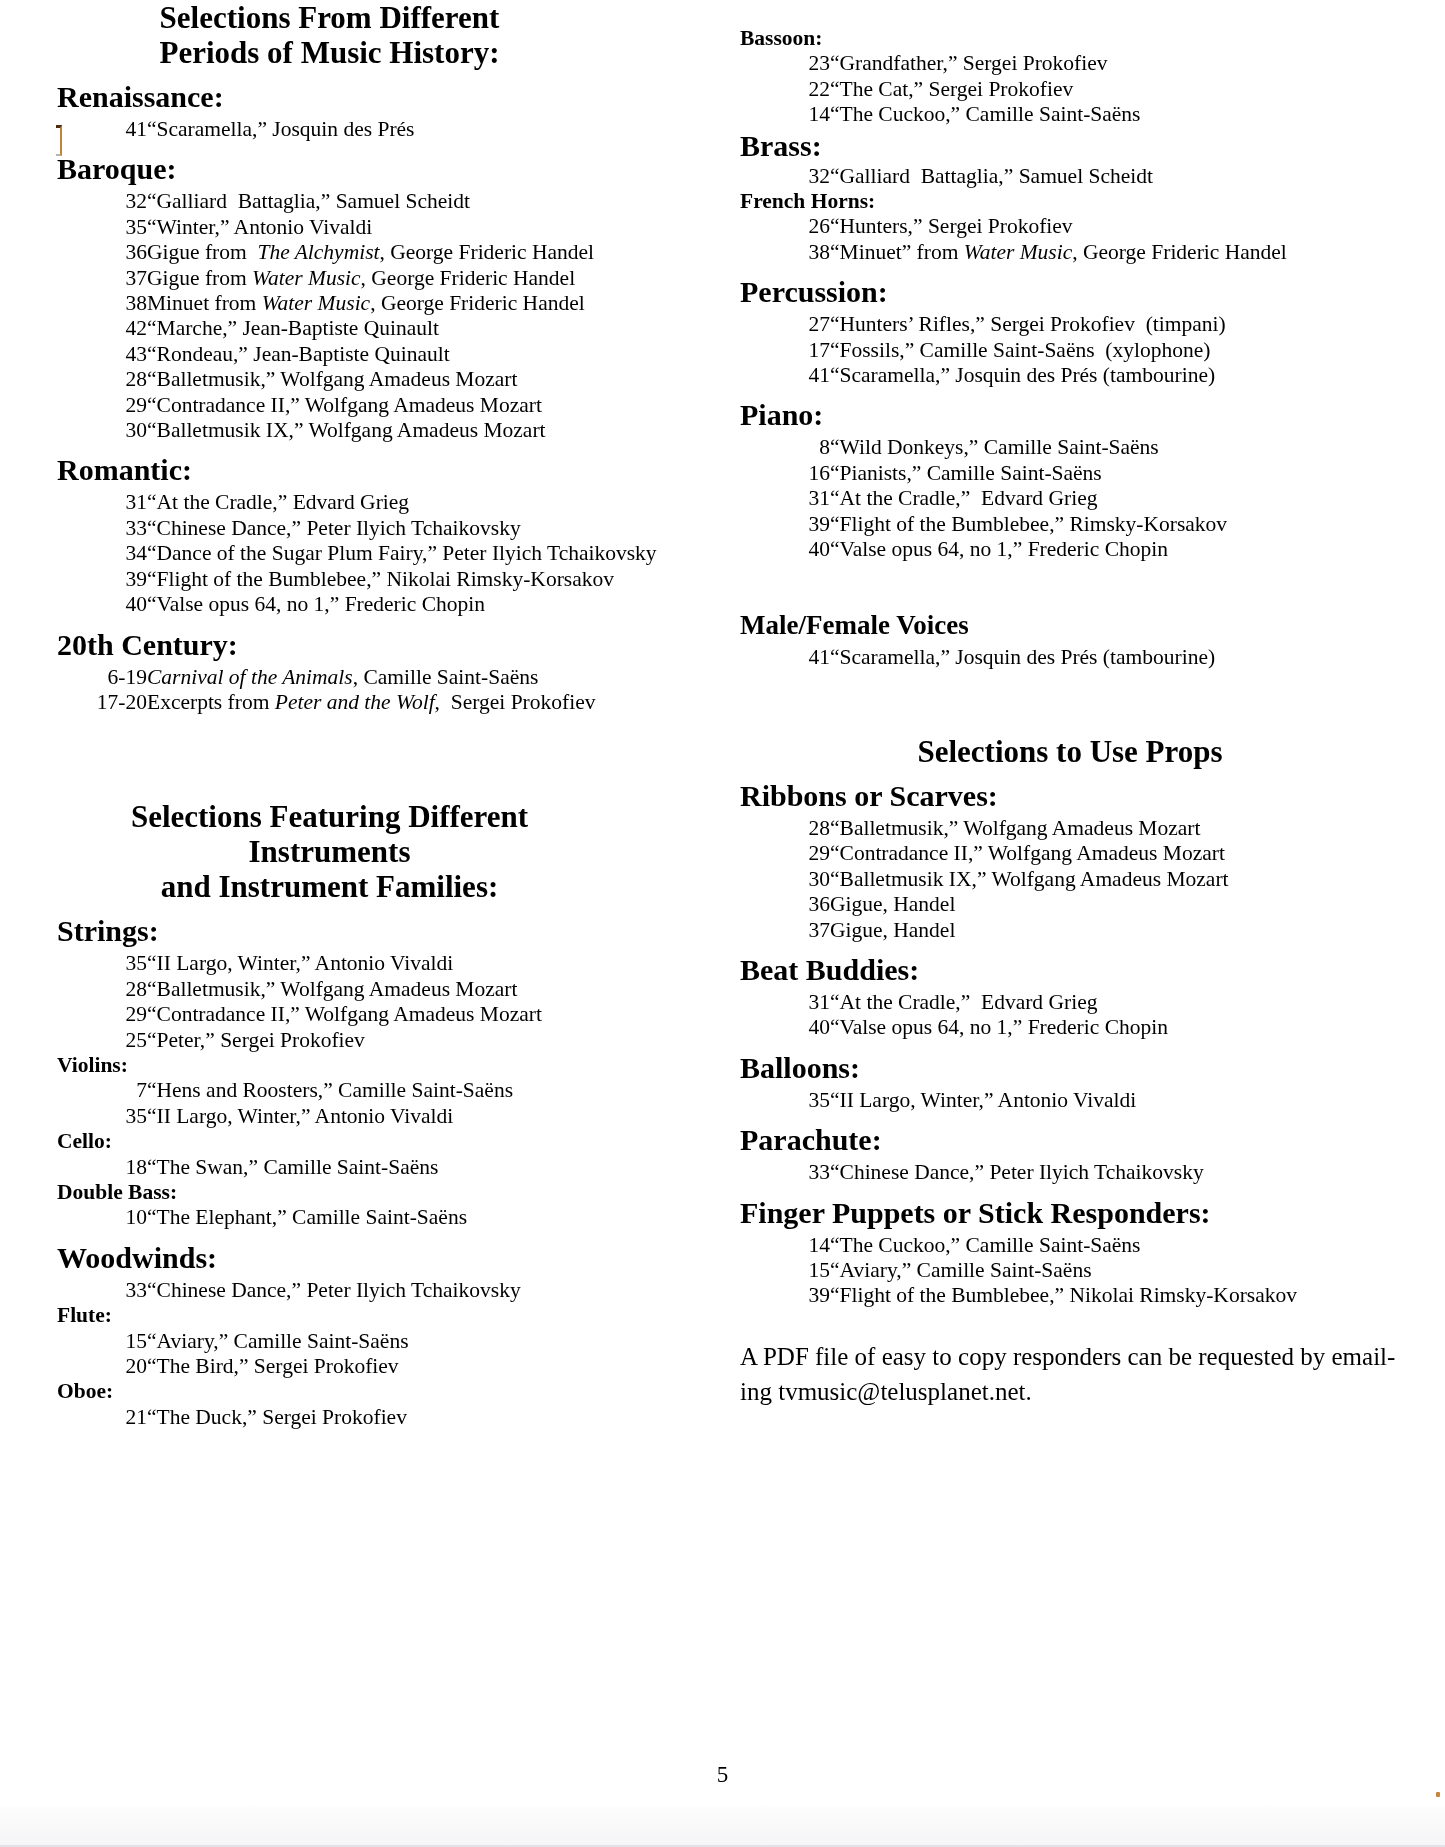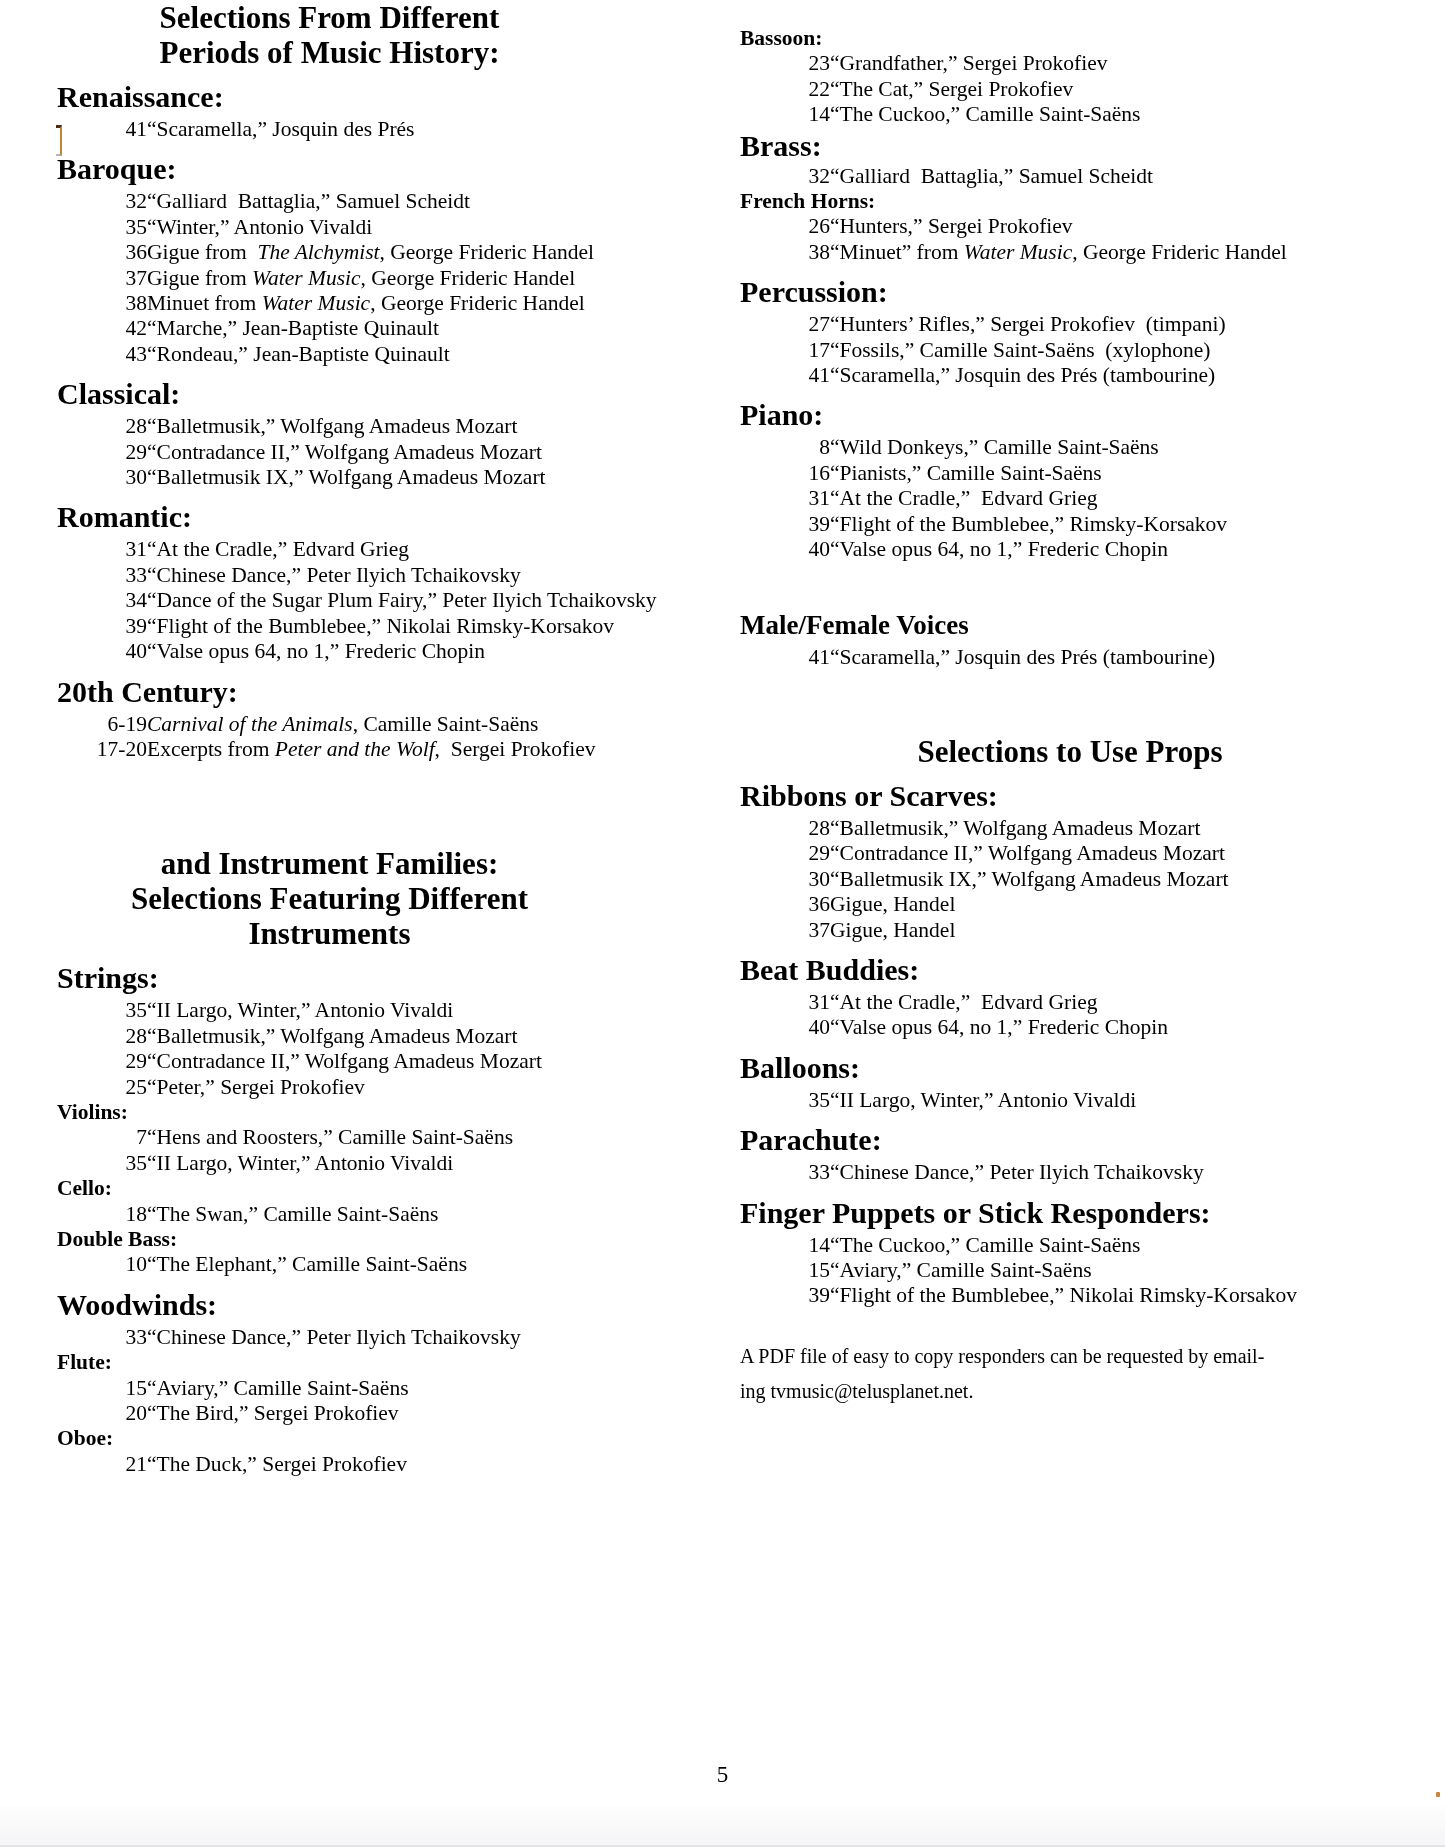--- a/index.html
+++ b/index.html
@@ -23,21 +23,21 @@
   .b-large.run{margin:0;line-height:36px;}
   .b-medium{font-size:27px;font-weight:bold;line-height:32px;margin:46px 0 4px;}
   .b-small{font-size:21.5px;font-weight:bold;line-height:25.4px;margin:0;}
   
   .rows{margin:0;}
   .row{display:flex;font-size:21.5px;line-height:25.4px;}
   .num{width:90px;flex:0 0 90px;text-align:right;}
   .txt{white-space:pre;}
   .it{font-style:italic;}
   
-  .para{font-size:20px;line-height:35px;margin-top:30px;white-space:pre;}
+  .para{font-size:25px;line-height:35px;margin-top:30px;white-space:pre;}
   
   .page-number{
     position:absolute;left:0;right:0;top:1762px;
     text-align:center;font-size:23px;
   }
   
   .footer-band{
     position:absolute;left:0;right:0;bottom:0;height:39px;
     background:linear-gradient(#fdfdfd,#f5f5f7);
     border-bottom:2px solid #e3e3e7;
@@ -96,23 +96,20 @@
         </div>
         <div class="row">
           <span class="num">42</span>
           <span class="txt"><span>“Marche,” Jean-Baptiste Quinault</span></span>
         </div>
         <div class="row">
           <span class="num">43</span>
           <span class="txt"><span>“Rondeau,” Jean-Baptiste Quinault</span></span>
         </div>
       </div>
-      <div class="b-large">
-        <div>Classical:</div>
-      </div>
       <div class="rows">
         <div class="row">
           <span class="num">28</span>
           <span class="txt"><span>“Balletmusik,” Wolfgang Amadeus Mozart</span></span>
         </div>
         <div class="row">
           <span class="num">29</span>
           <span class="txt"><span>“Contradance II,” Wolfgang Amadeus Mozart</span></span>
         </div>
         <div class="row">
@@ -152,22 +149,22 @@
         <div class="row">
           <span class="num">6-19</span>
           <span class="txt"><span class="it">Carnival of the Animals</span><span>, Camille Saint-Saëns</span></span>
         </div>
         <div class="row">
           <span class="num">17-20</span>
           <span class="txt"><span>Excerpts from </span><span class="it">Peter and the Wolf</span><span>,  Sergei Prokofiev</span></span>
         </div>
       </div>
       <div class="b-center gap-xl">
+        <div>Selections Featuring Different Instruments</div>
         <div>and Instrument Families:</div>
-        <div>Selections Featuring Different Instruments</div>
       </div>
       <div class="b-large">
         <div>Strings:</div>
       </div>
       <div class="rows">
         <div class="row">
           <span class="num">35</span>
           <span class="txt"><span>“II Largo, Winter,” Antonio Vivaldi</span></span>
         </div>
         <div class="row">

